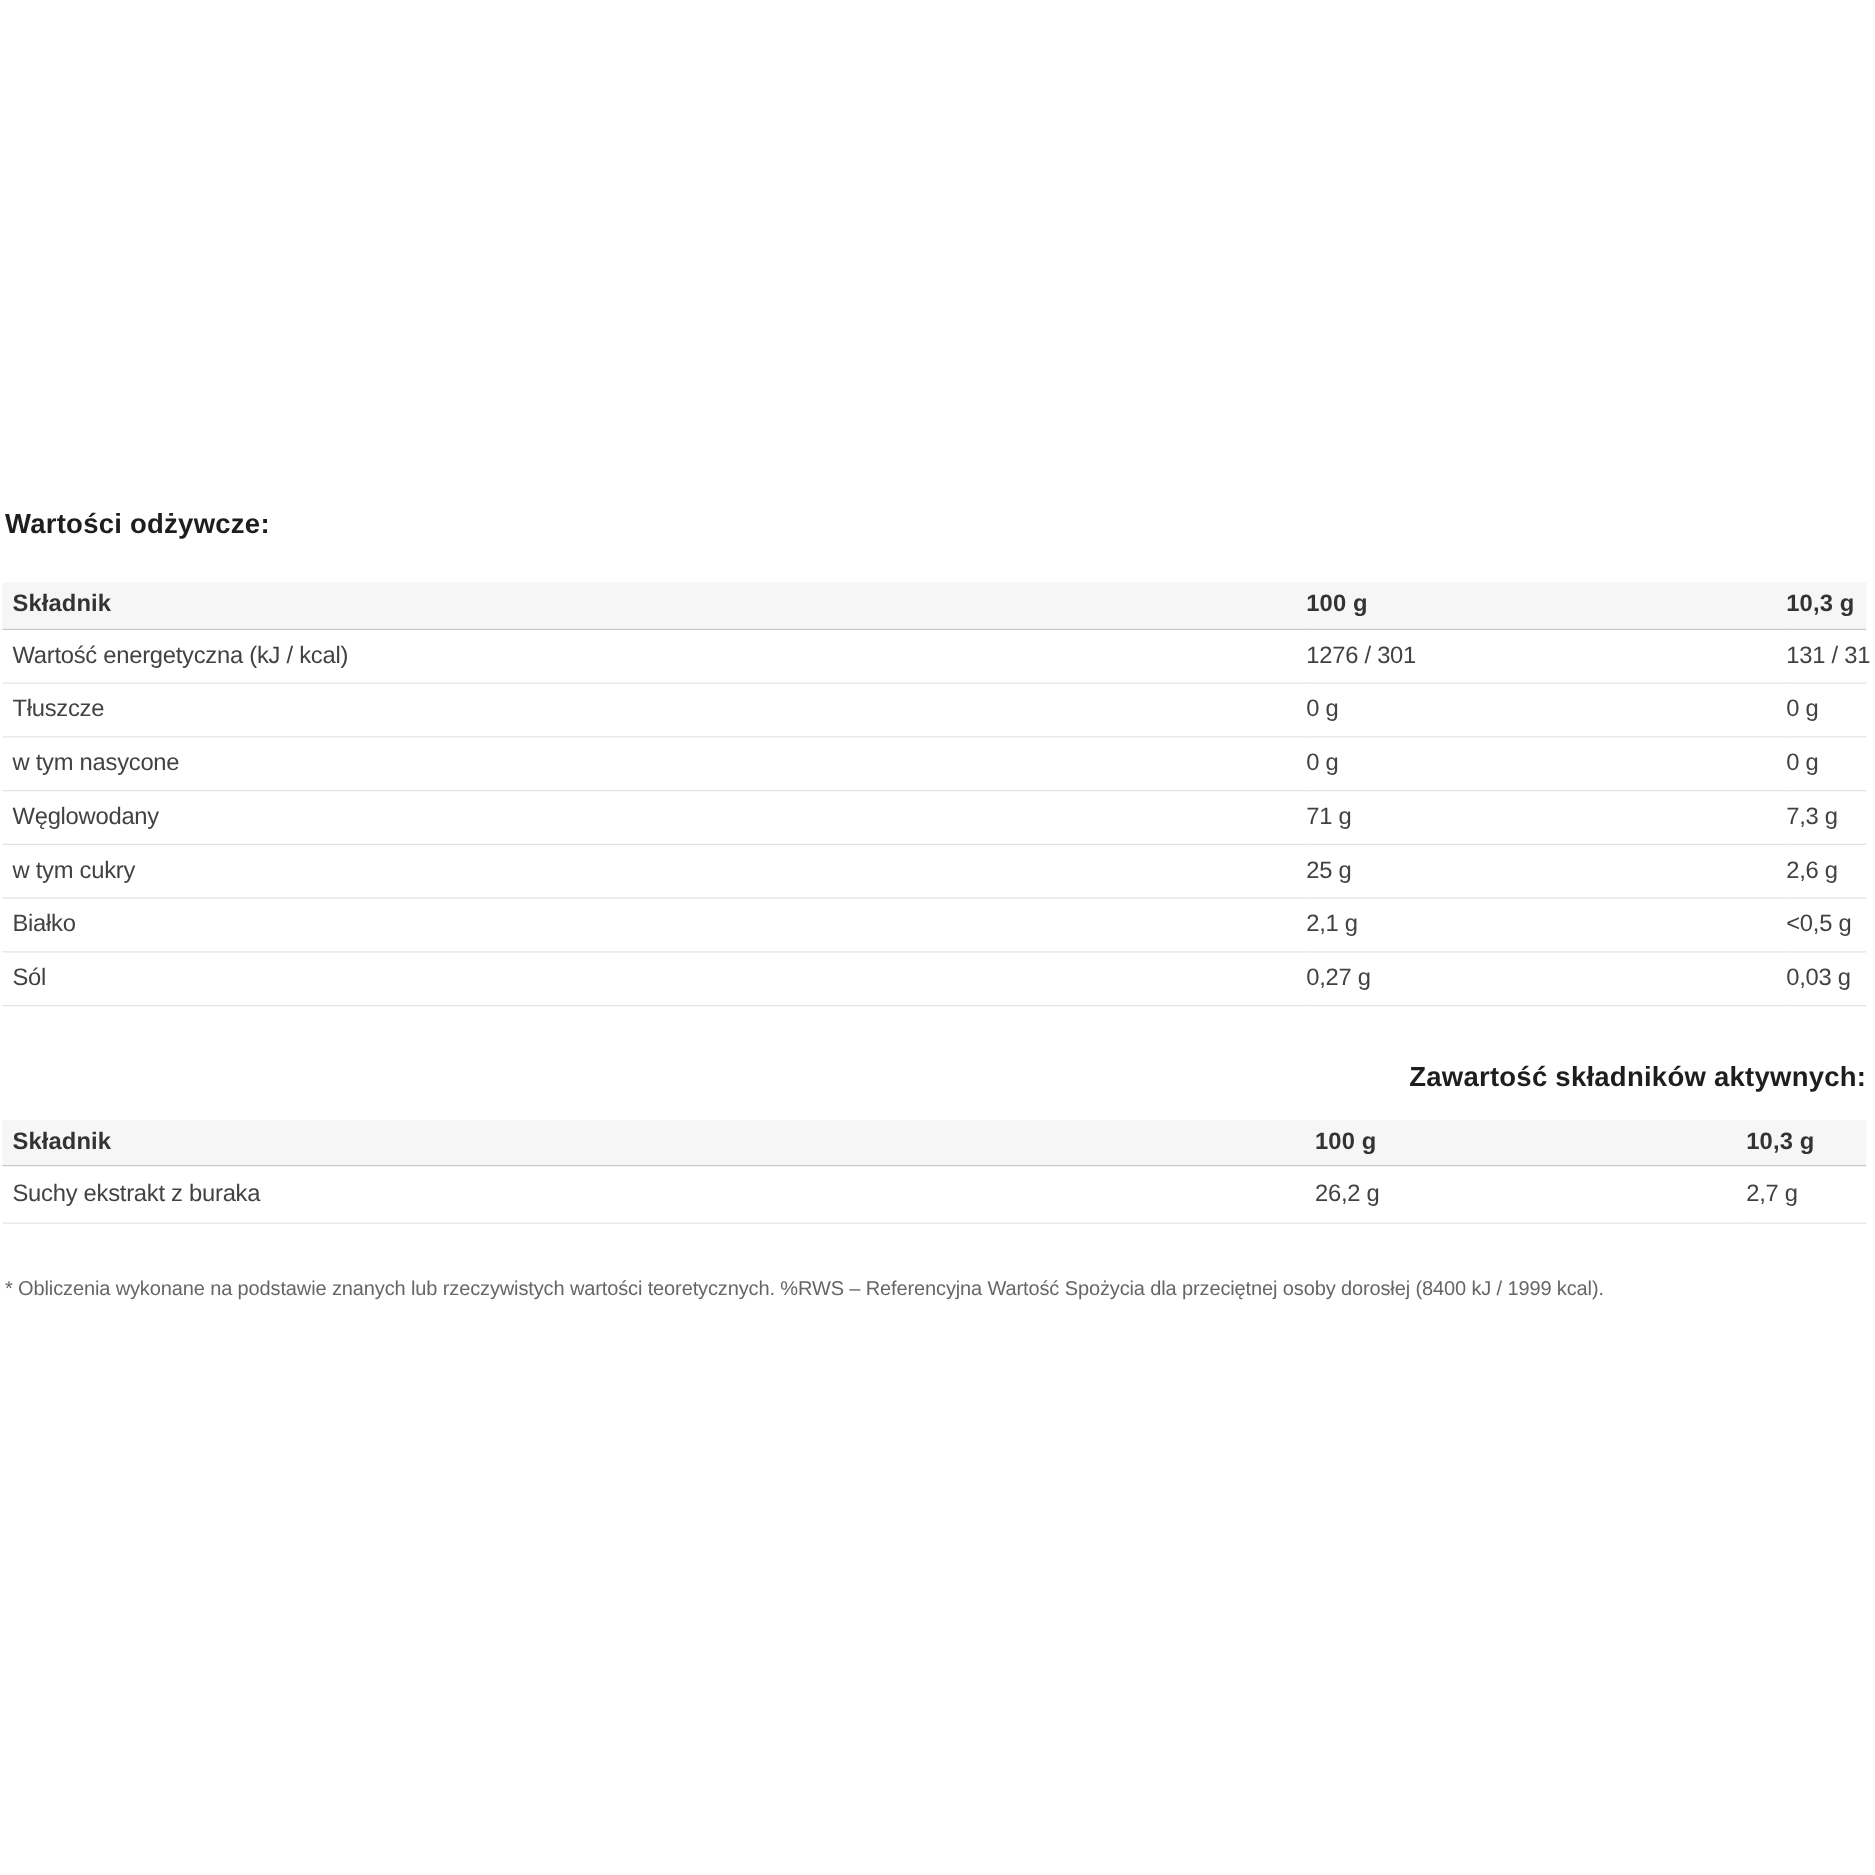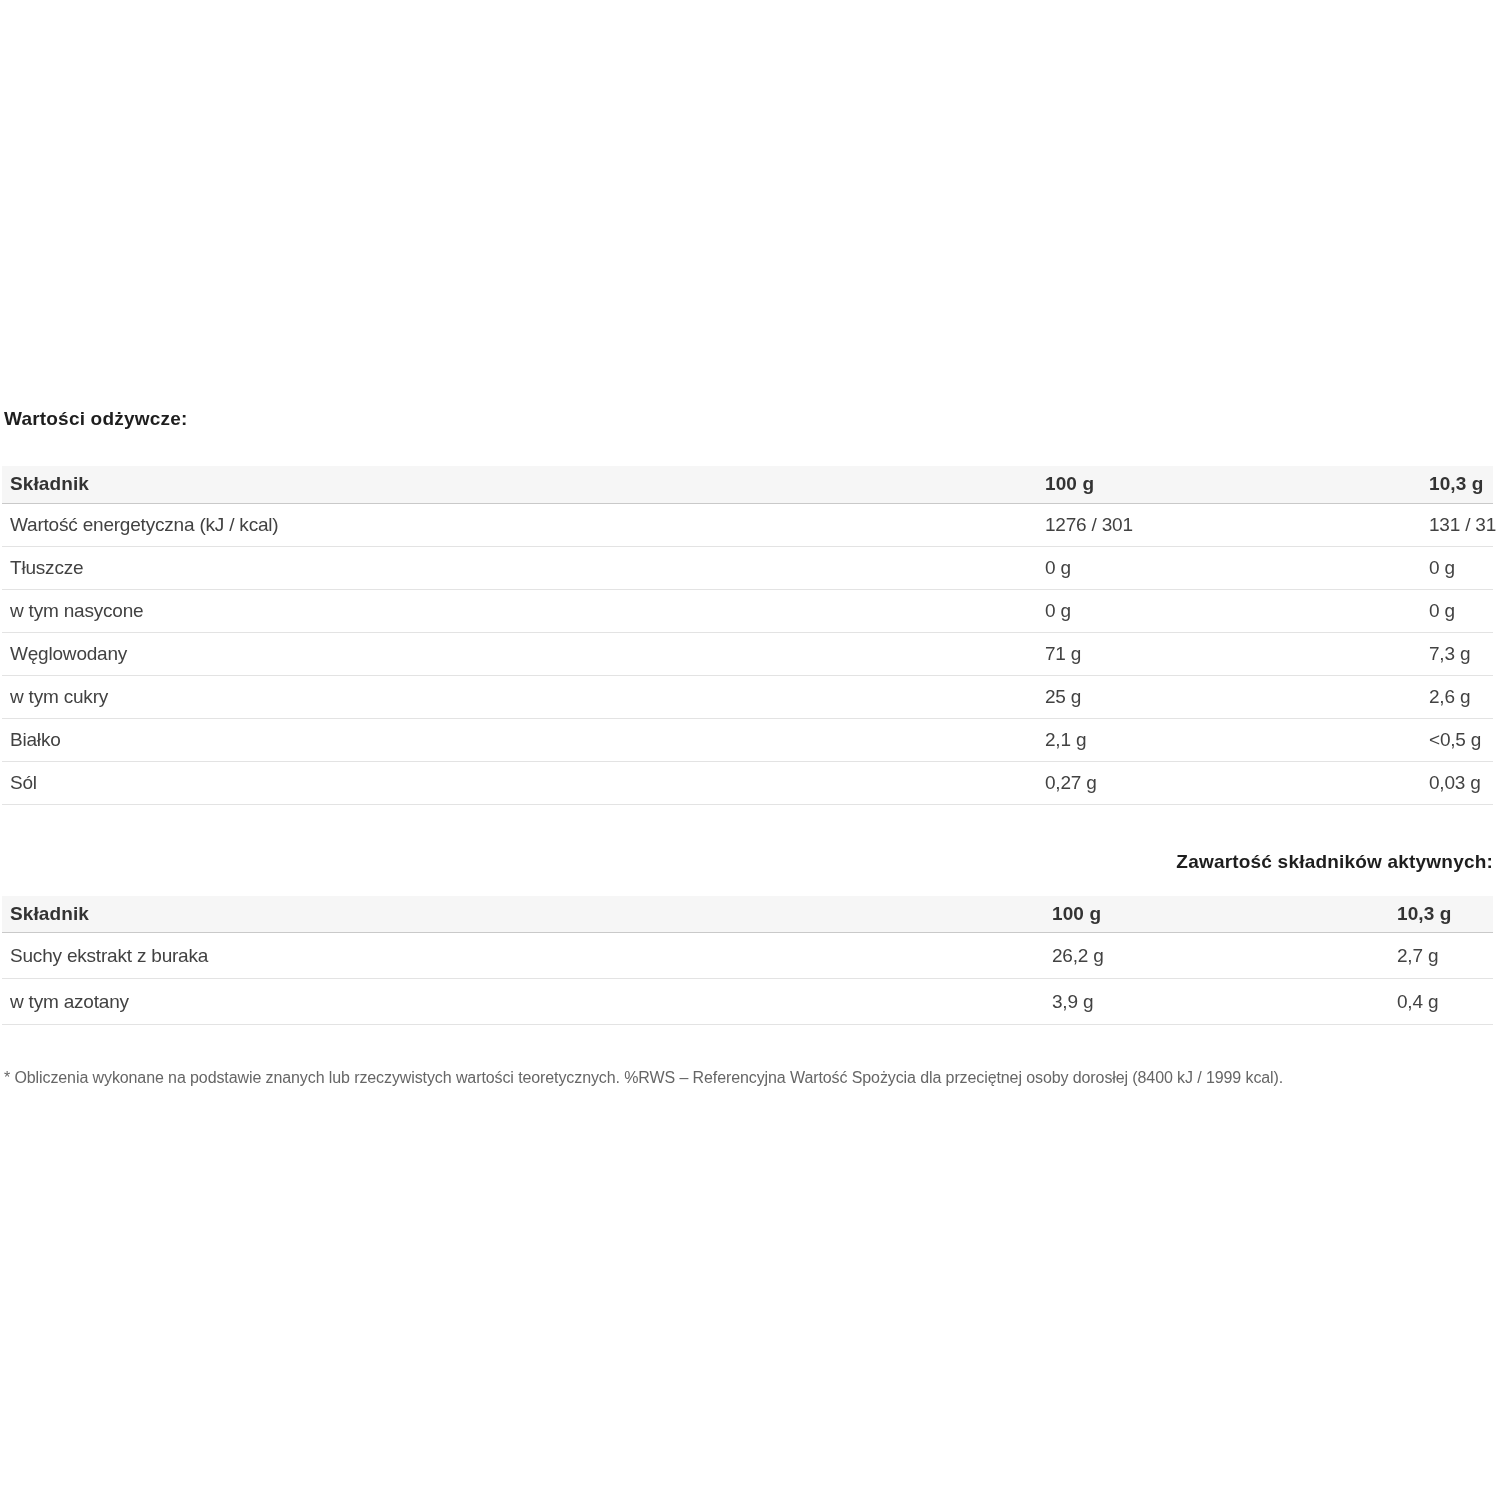--- a/index.html
+++ b/index.html
@@ -20,21 +20,21 @@
     font-family: "Liberation Sans", sans-serif;
     overflow: hidden;
   }
   .content {
     position: absolute;
     left: 2px;
     top: 404px;
     width: 1491px;
   }
   h2.section-heading {
-    font-size: 19px;
+    font-size: 22px;
     line-height: 30px;
     font-weight: 700;
     letter-spacing: 0.2px;
     color: var(--heading-text);
     padding-left: 2px;
   }
   h2.heading-1 { margin-bottom: 32px; }
   h2.heading-2 { margin-top: 42px; margin-bottom: 19px; text-align: right; }
   table.ntable {
     width: 100%;
@@ -153,23 +153,18 @@
         <th>100 g</th>
         <th>10,3 g</th>
       </tr>
     </thead>
     <tbody>
         <tr>
           <td>Suchy ekstrakt z buraka</td>
           <td>26,2 g</td>
           <td>2,7 g</td>
         </tr>
-        <tr>
-          <td>w tym azotany</td>
-          <td>3,9 g</td>
-          <td>0,4 g</td>
-        </tr>
       </tbody>
   </table>
 
   <p class="footnote">* Obliczenia wykonane na podstawie znanych lub rzeczywistych wartości teoretycznych. %RWS – Referencyjna Wartość Spożycia dla przeciętnej osoby dorosłej (8400 kJ / 1999 kcal).</p>
 
 </div>
 
 </body></html>

